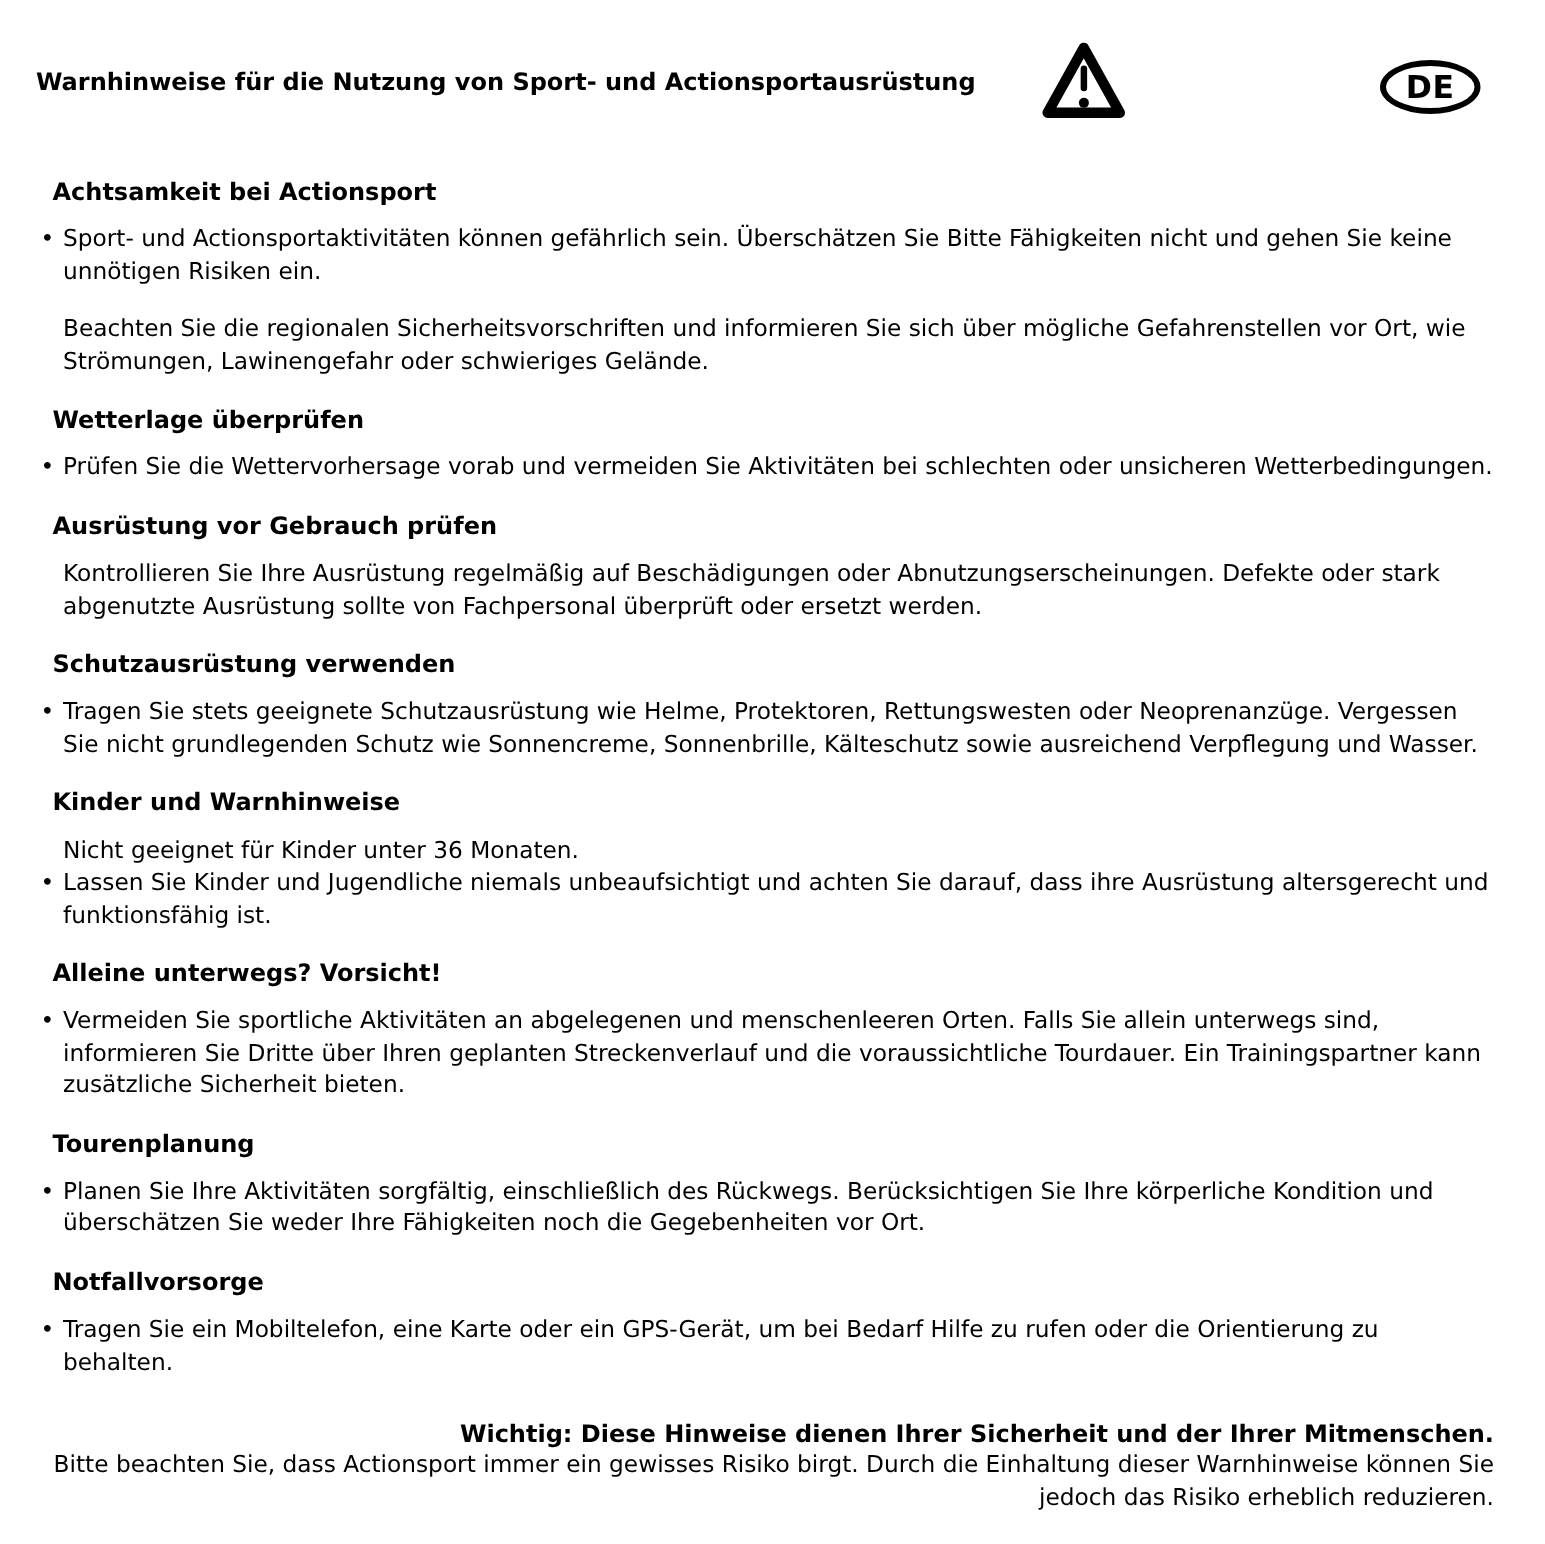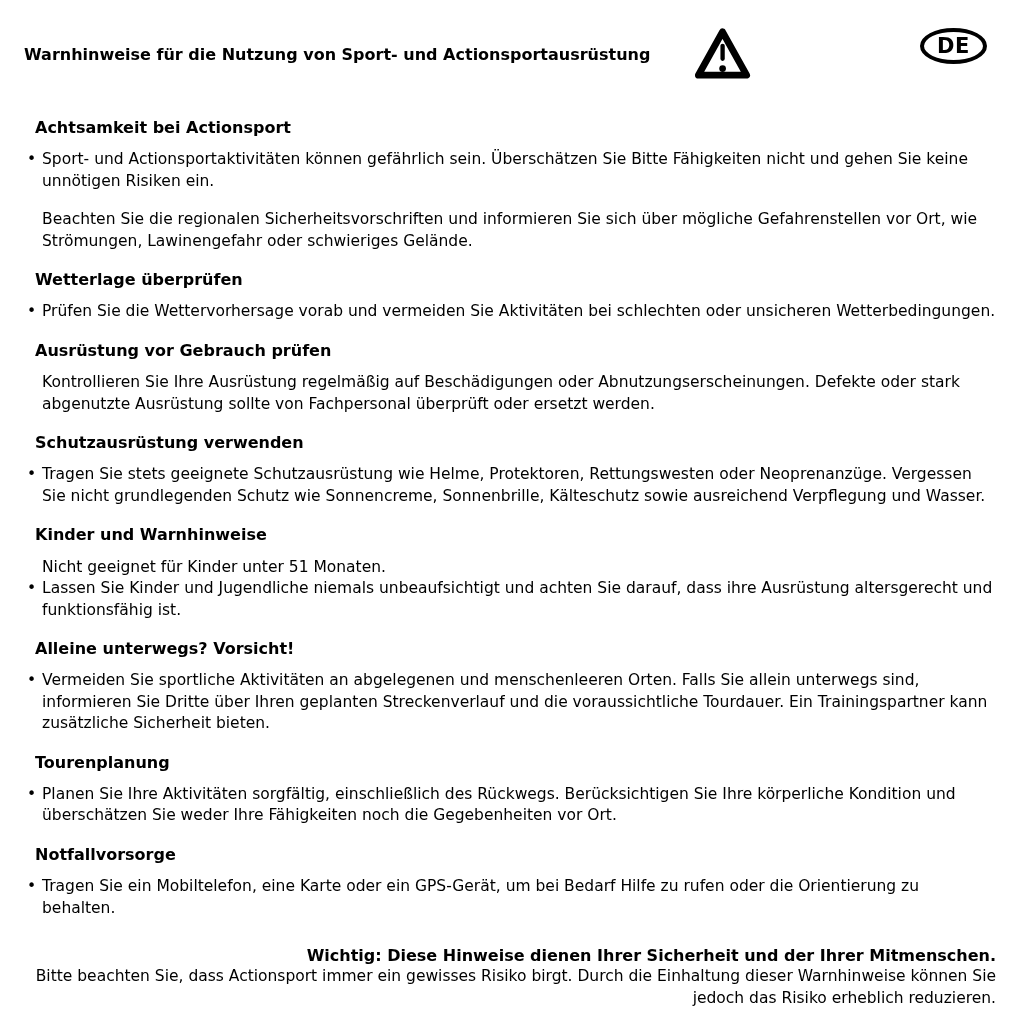--- a/index.html
+++ b/index.html
@@ -32,21 +32,21 @@
   .warning-triangle {
     position: absolute;
     left: 693px;
     top: 25px;
     width: 59px;
     height: 58px;
   }
   .lang-badge {
     position: absolute;
     left: 920px;
-    top: 28px;
+    top: 40px;
     width: 67px;
     height: 36px;
     border: 4px solid #000000;
     border-radius: 50%;
     box-sizing: border-box;
     display: flex;
     align-items: center;
     justify-content: center;
     font-size: 21px;
     font-weight: bold;
@@ -159,21 +159,21 @@
     <span class="bullet">•</span>
     <span class="item-text">Tragen Sie stets geeignete Schutzausrüstung wie Helme, Protektoren, Rettungswesten oder Neoprenanzüge. Vergessen Sie nicht grundlegenden Schutz wie Sonnencreme, Sonnenbrille, Kälteschutz sowie ausreichend Verpflegung und Wasser.</span>
   </div>
 </section>
 
   <section class="warn-section">
     <h2 class="section-heading">Kinder und Warnhinweise</h2>
 
   <div class="item">
     <span class="bullet hidden">•</span>
-    <span class="item-text">Nicht geeignet für Kinder unter 51 Monaten.</span>
+    <span class="item-text">Nicht geeignet für Kinder unter 36 Monaten.</span>
   </div>
 
   <div class="item">
     <span class="bullet">•</span>
     <span class="item-text">Lassen Sie Kinder und Jugendliche niemals unbeaufsichtigt und achten Sie darauf, dass ihre Ausrüstung altersgerecht und funktionsfähig ist.</span>
   </div>
 </section>
 
   <section class="warn-section">
     <h2 class="section-heading">Alleine unterwegs? Vorsicht!</h2>

